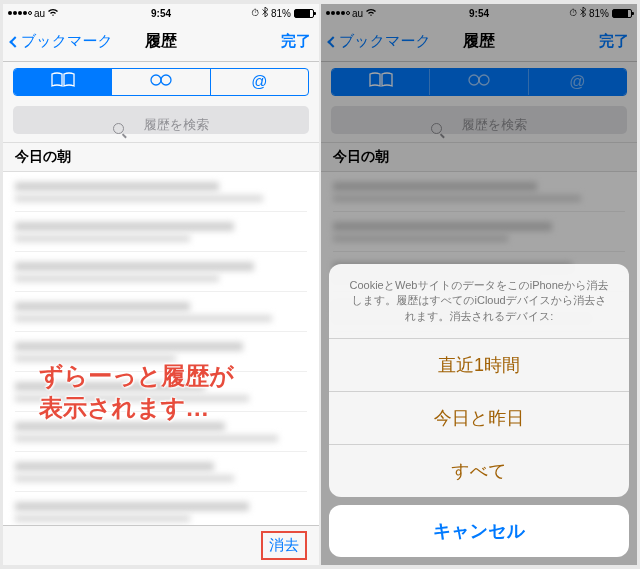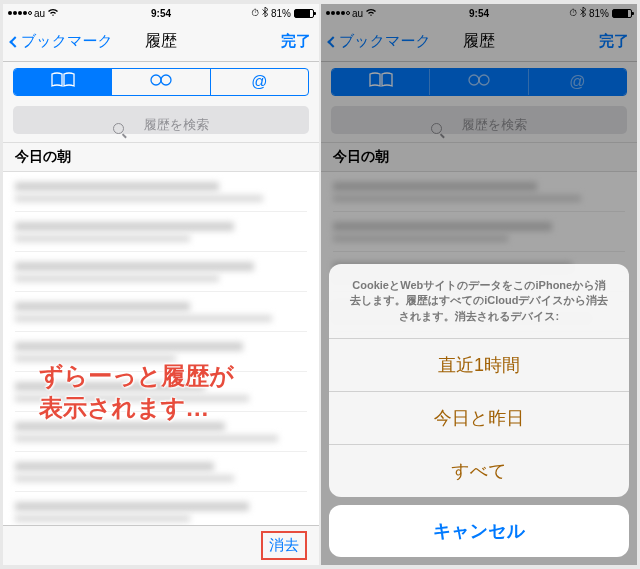--- a/index.html
+++ b/index.html
@@ -64,21 +64,21 @@
   .chevron-left {
     display: inline-block;
     width: 8px; height: 8px;
     border-left: 2px solid #007aff;
     border-bottom: 2px solid #007aff;
     transform: rotate(45deg);
     margin-right: 2px;
   }
   .nav-title {
     position: absolute; left: 50%; transform: translateX(-50%);
-    font-size: 16px; font-weight: 400; text-align: right;
+    font-size: 16px; font-weight: 700; text-align: right;
   }
   .nav-done {
     margin-left: auto; color: #007aff; font-size: 15px; font-weight: 600;
   }
 
   .segmented {
     display: flex;
     margin: 6px 10px;
     border: 1px solid #007aff;
     border-radius: 4px;
@@ -204,21 +204,20 @@
     overflow: hidden;
     margin-bottom: 8px;
   }
   .sheet-message {
     padding: 14px 18px;
     font-size: 11px;
     color: #797979;
     text-align: center;
     line-height: 1.4;
     border-bottom: 0.5px solid #d0d0d0;
-    font-weight: bold;
   }
   .sheet-btn {
     padding: 14px 0;
     text-align: center;
     color: #a16207;
     font-size: 18px;
     border-bottom: 0.5px solid #d0d0d0;
   }
   .sheet-btn:last-child { border-bottom: none; }
   .cancel-group {

